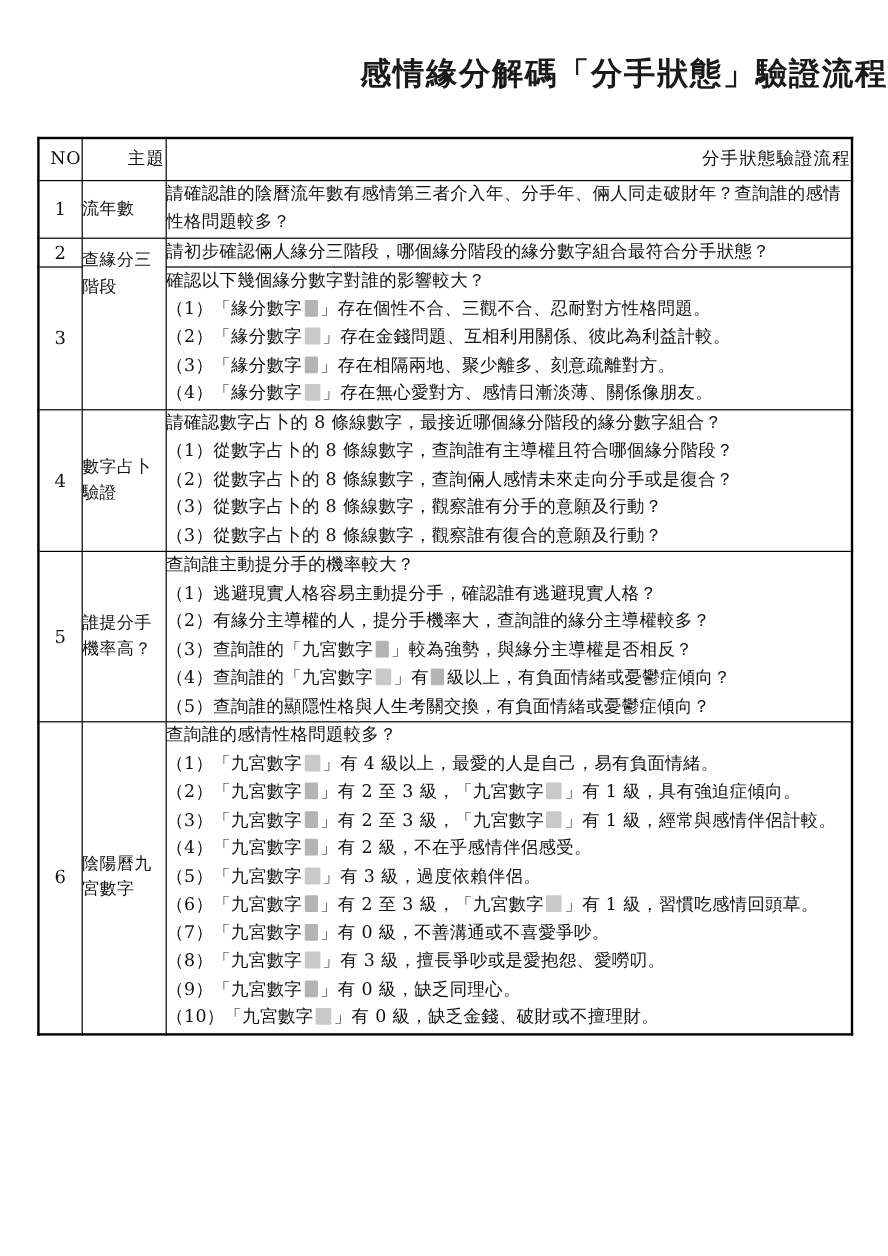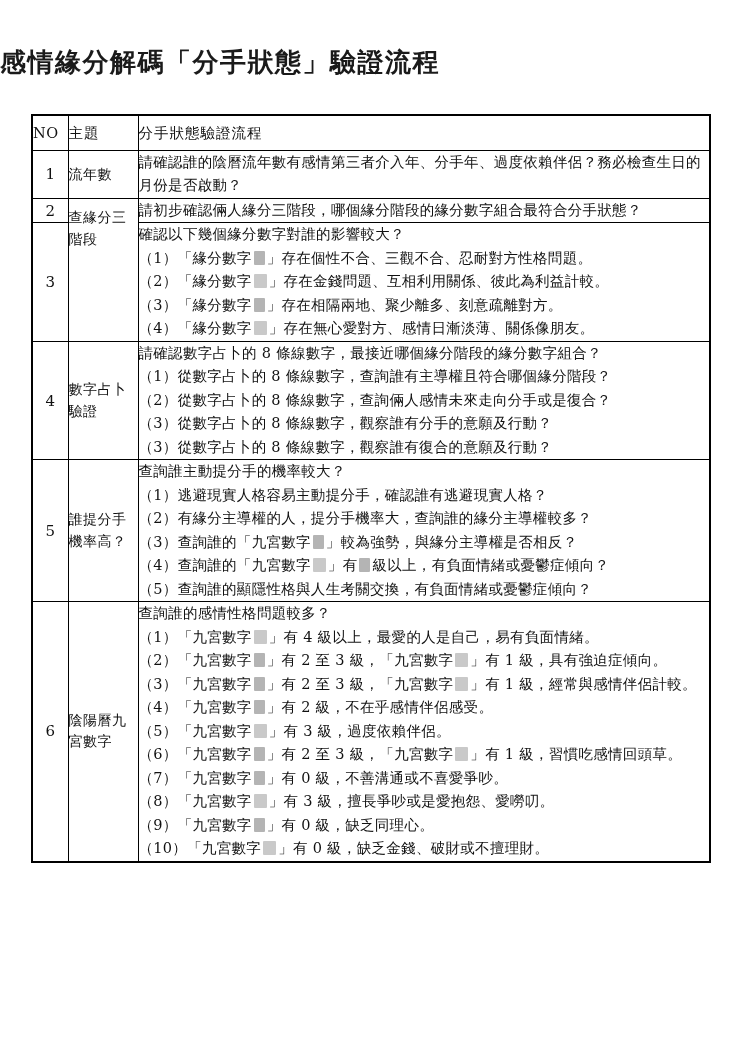--- a/index.html
+++ b/index.html
@@ -18,21 +18,21 @@
 
   .page {
     position: relative;
     width: 740px;
     height: 1047px;
     box-sizing: border-box;
   }
 
   
   .doc-title {
-    text-align: left;
+    text-align: right;
     font-size: 26px;
     font-weight: 700;
     letter-spacing: 1.5px;
     line-height: 1.2;
     padding-top: 30px;
     padding-bottom: 18px;
     color: #1a1a1a;
     font-family: "DejaVu Serif", "Liberation Serif", serif;
   }
 
@@ -56,21 +56,21 @@
     padding: 0;
     background: #fff;
   }
 
   col.col-no    { width: 36px; }
   col.col-topic { width: 70px; }
   col.col-body  { width: 572px; }
 
   
   .hdr-cell {
-    text-align: left;
+    text-align: right;
     font-size: 14.5px;
     font-weight: 400;
     letter-spacing: 1px;
     height: 34px;
     line-height: 34px;
     font-family: "DejaVu Serif", "Liberation Serif", serif;
   }
   .hdr-no { font-family: "DejaVu Serif", "Liberation Serif", serif; letter-spacing: 0.5px; }
 
   
@@ -153,21 +153,21 @@
           <th class="hdr-cell">分手狀態驗證流程</th>
         </tr>
       </thead>
       <tbody id="table-body">
           <tr>
             <td class="no-cell">1</td>
             <td class="topic-cell">
               <span class="topic-text">流年數</span>
             </td>
             <td class="body-cell">
-              <p class="lead">請確認誰的陰曆流年數有感情第三者介入年、分手年、過度依賴伴侶？務必檢查生日的月份是否啟動？</p>
+              <p class="lead">請確認誰的陰曆流年數有感情第三者介入年、分手年、倆人同走破財年？查詢誰的感情性格問題較多？</p>
             </td>
           </tr>
           <tr>
             <td class="no-cell">2</td>
             <td class="topic-cell top-align" rowspan="2">
               <span class="topic-text">查緣分三階段</span>
             </td>
             <td class="body-cell">
               <p class="lead">請初步確認倆人緣分三階段，哪個緣分階段的緣分數字組合最符合分手狀態？</p>
             </td>

